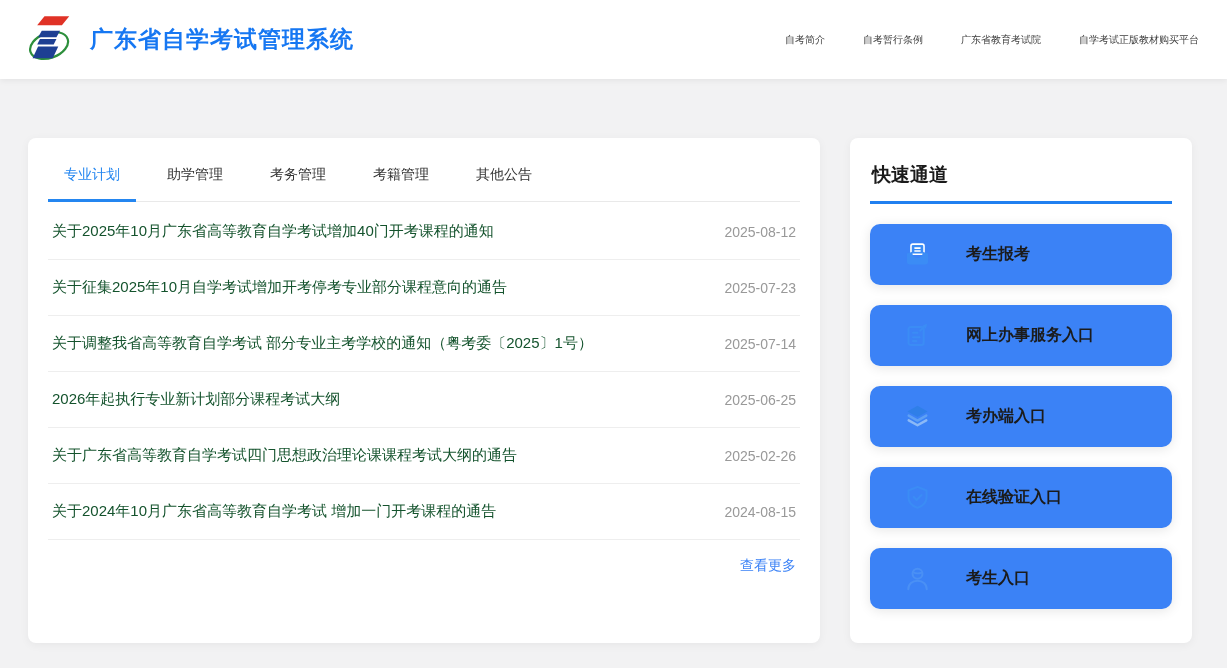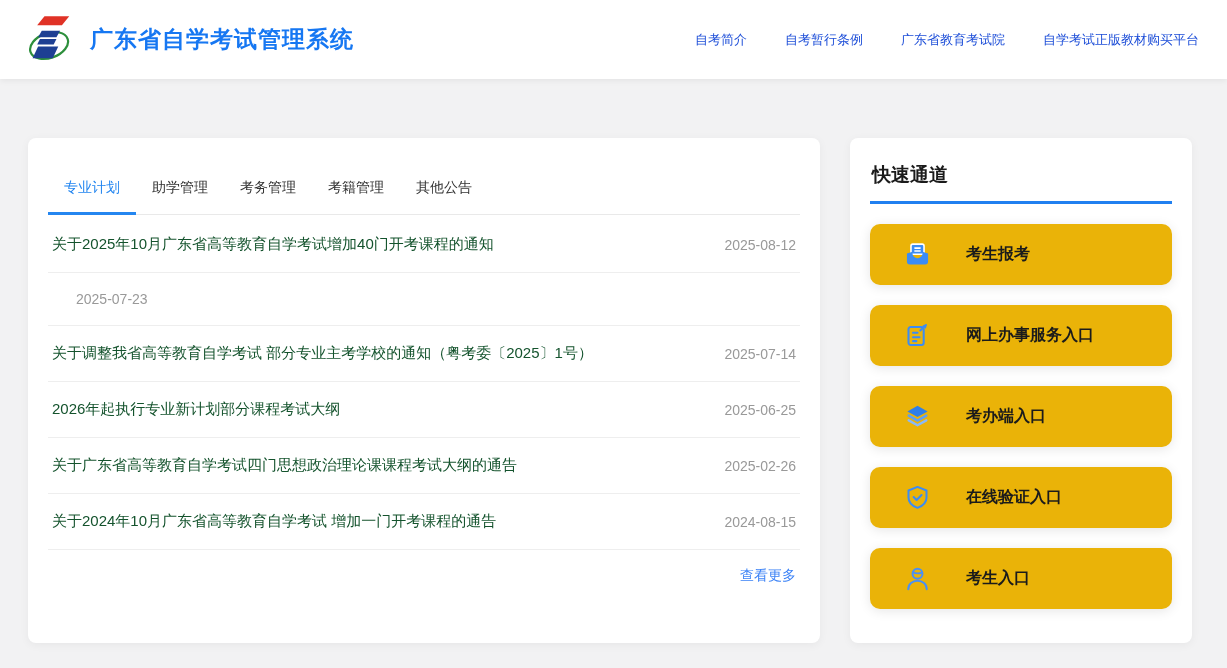--- a/index.html
+++ b/index.html
@@ -24,22 +24,22 @@
   .brand { display: flex; align-items: center; gap: 18px; text-align: right; }
   .logo { width: 44px; height: 50px; }
   .site-title {
     font-size: 23px;
     font-weight: bold;
     color: #1677f2;
     letter-spacing: 1px;
   }
   .topnav { display: flex; align-items: center; gap: 38px; }
   .topnav a {
-    font-size: 13px;
-    color: #1d4ed8;
+    font-size: 10px;
+    color: #404040;
     text-decoration: none;
     cursor: pointer;
   }
   
   .content {
     display: flex;
     gap: 30px;
     padding: 59px 35px 25px 28px;
     align-items: stretch;
   }
@@ -49,22 +49,23 @@
     box-shadow: 0 2px 10px rgba(0,0,0,0.05);
   }
   .left-card {
     flex: 1;
     padding: 0 20px 18px 20px;
     min-height: 505px;
   }
   
   .tabs {
     display: flex;
+    gap: 15px;
     border-bottom: 1px solid #e9e9e9;
-    padding-top: 27px;
+    padding-top: 14px;
   }
   .tab {
     font-size: 14px;
     color: #333;
     padding: 14px 16px 15px 16px;
     cursor: pointer;
     border-bottom: 3px solid transparent;
     margin-bottom: -1px;
     white-space: nowrap;
   }
@@ -101,21 +102,21 @@
     font-size: 19px;
     font-weight: bold;
     color: #1b1b1b;
     padding: 4px 2px 13px 2px;
     border-bottom: 3px solid #2080f0;
   }
   .quick-link {
     margin-top: 20px;
     height: 61px;
     border-radius: 10px;
-    background: #eab308;
+    background: #3b82f6;
     box-shadow: 0 2px 12px rgba(0,0,0,0.10);
     display: flex;
     align-items: center;
     padding-left: 34px;
     cursor: pointer;
   }
   .quick-link .q-icon { width: 27px; height: 27px; flex: 0 0 27px; }
   .quick-link .q-label {
     font-size: 16px;
     font-weight: bold;
@@ -157,20 +158,21 @@
       <div class="tab">考籍管理</div>
       <div class="tab">其他公告</div>
     </div>
 
     <div class="news-list">
       <div class="news-row">
         <span class="news-title">关于2025年10月广东省高等教育自学考试增加40门开考课程的通知</span>
         <span class="news-date">2025-08-12</span>
       </div>
       <div class="news-row">
+        <span class="news-title">关于征集2025年10月自学考试增加开考停考专业部分课程意向的通告</span>
         <span class="news-date">2025-07-23</span>
       </div>
       <div class="news-row">
         <span class="news-title">关于调整我省高等教育自学考试 部分专业主考学校的通知（粤考委〔2025〕1号）</span>
         <span class="news-date">2025-07-14</span>
       </div>
       <div class="news-row">
         <span class="news-title">2026年起执行专业新计划部分课程考试大纲</span>
         <span class="news-date">2025-06-25</span>
       </div>

